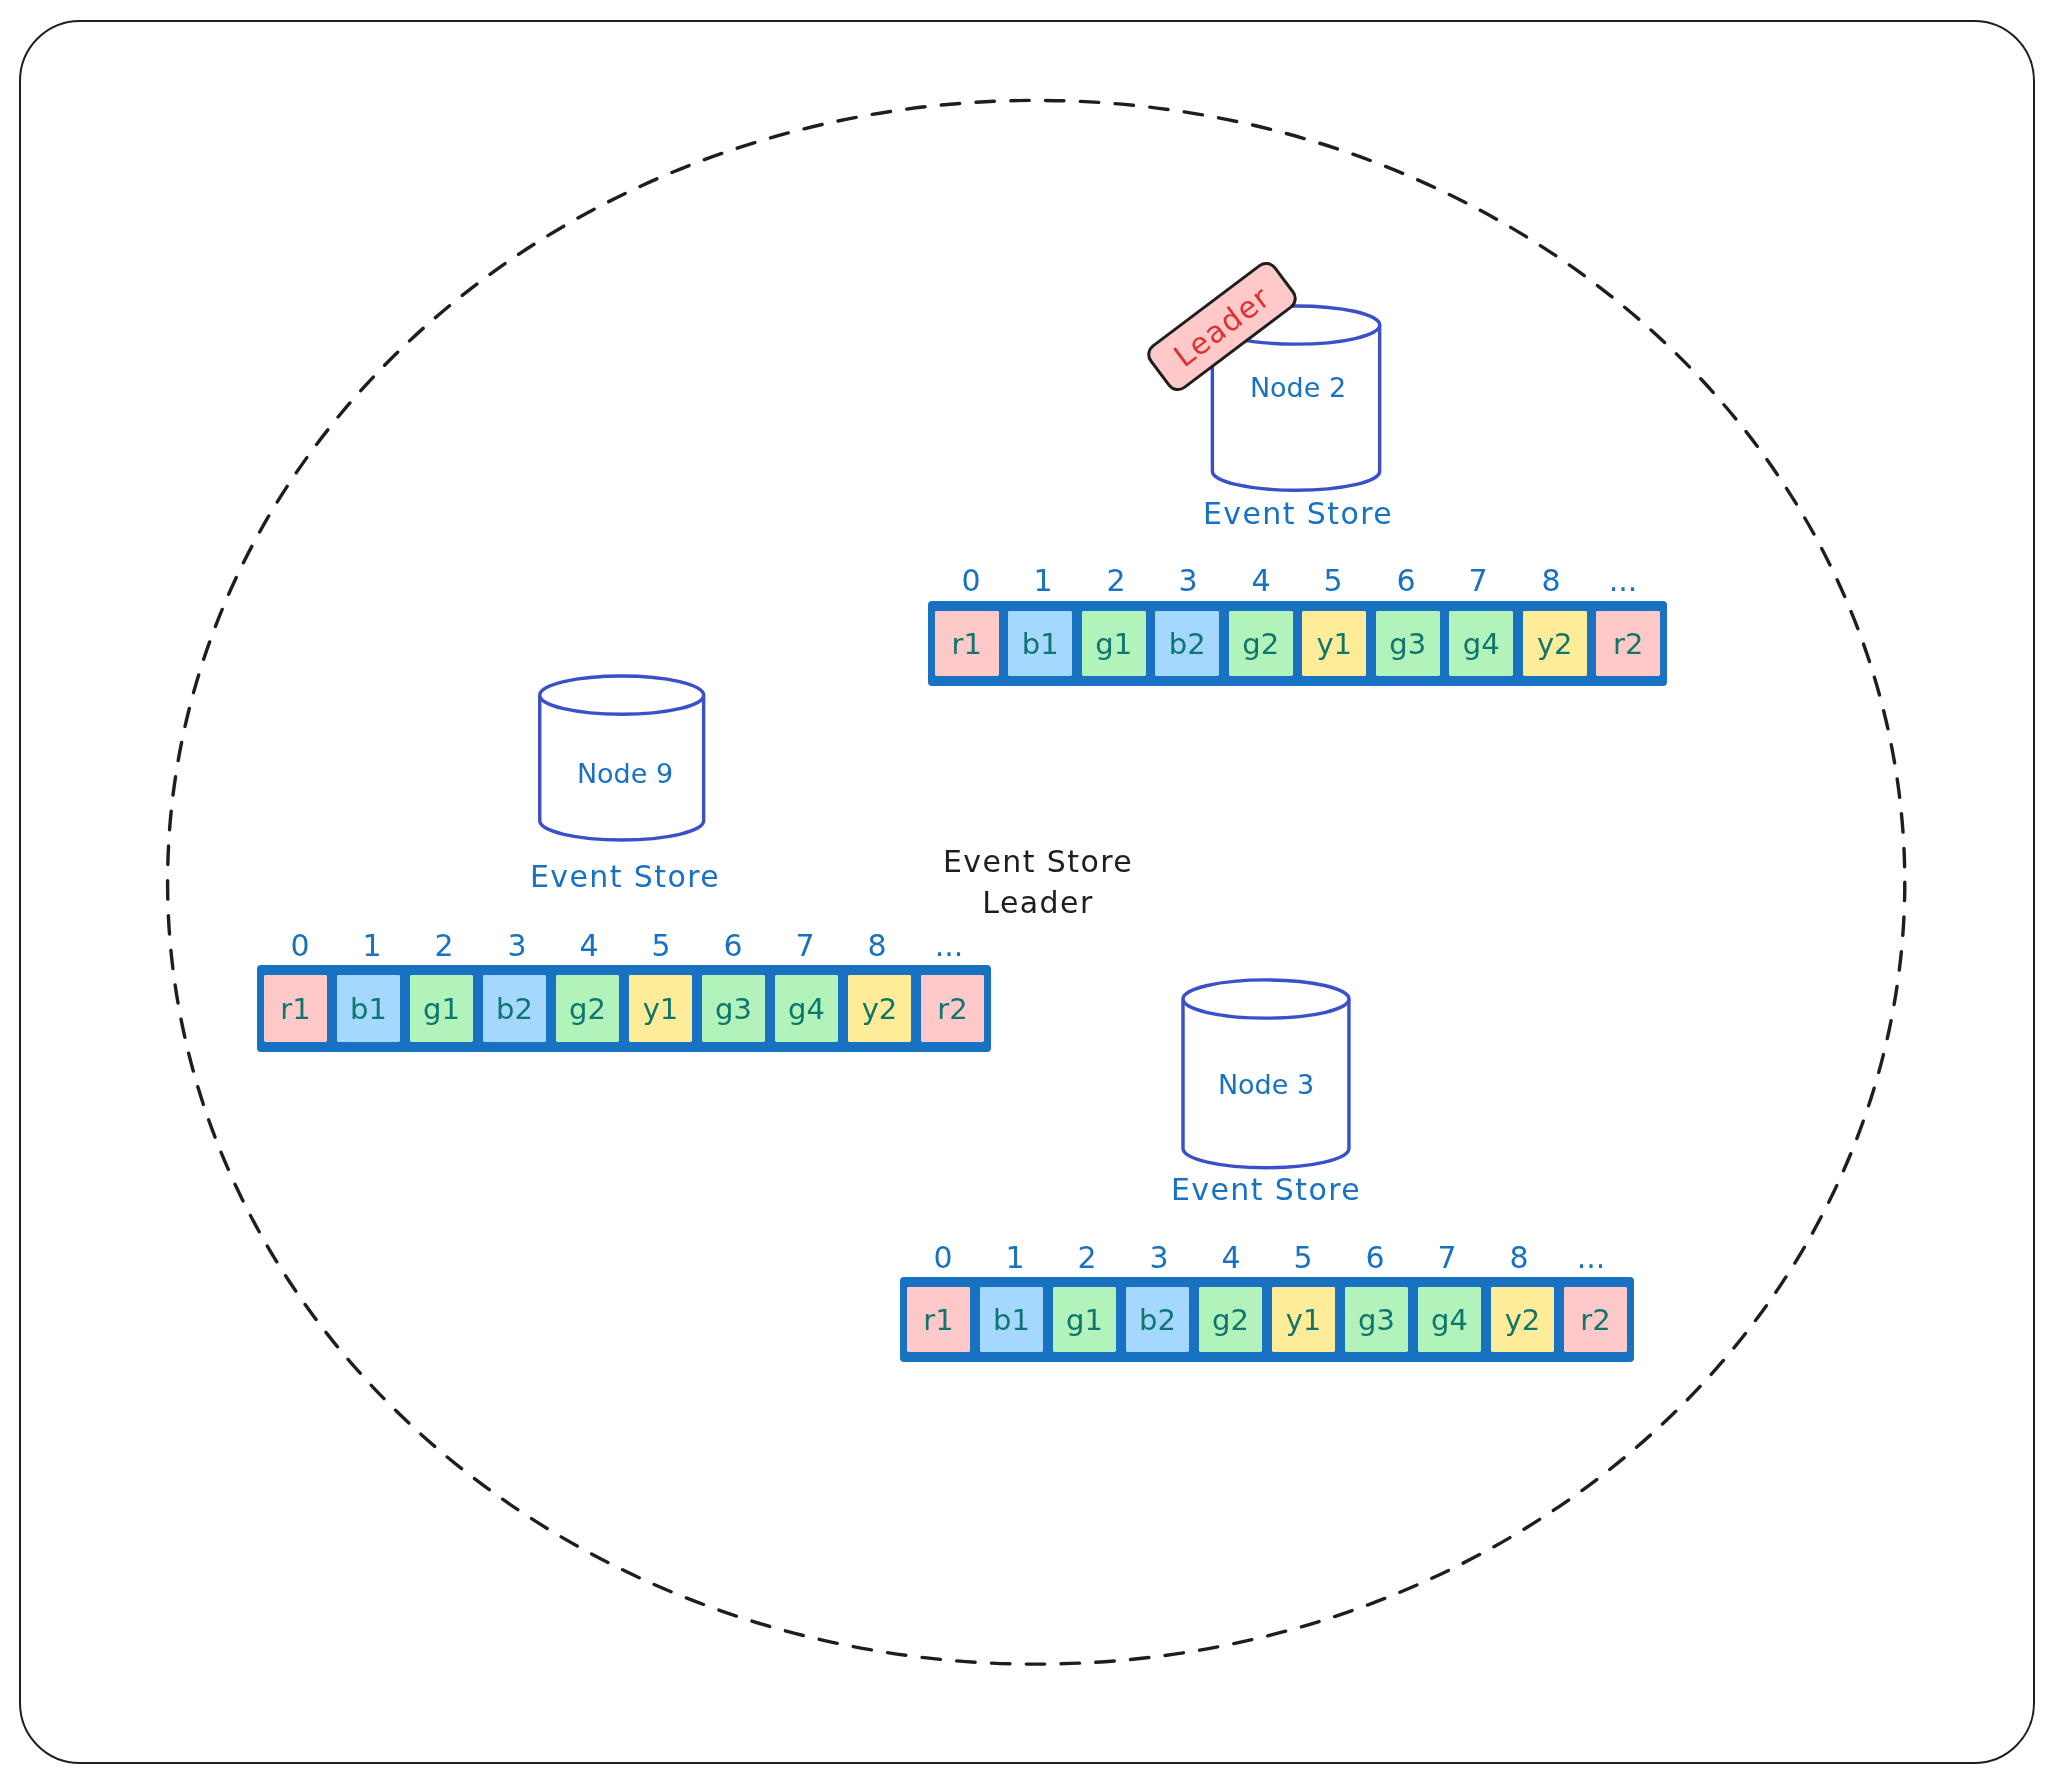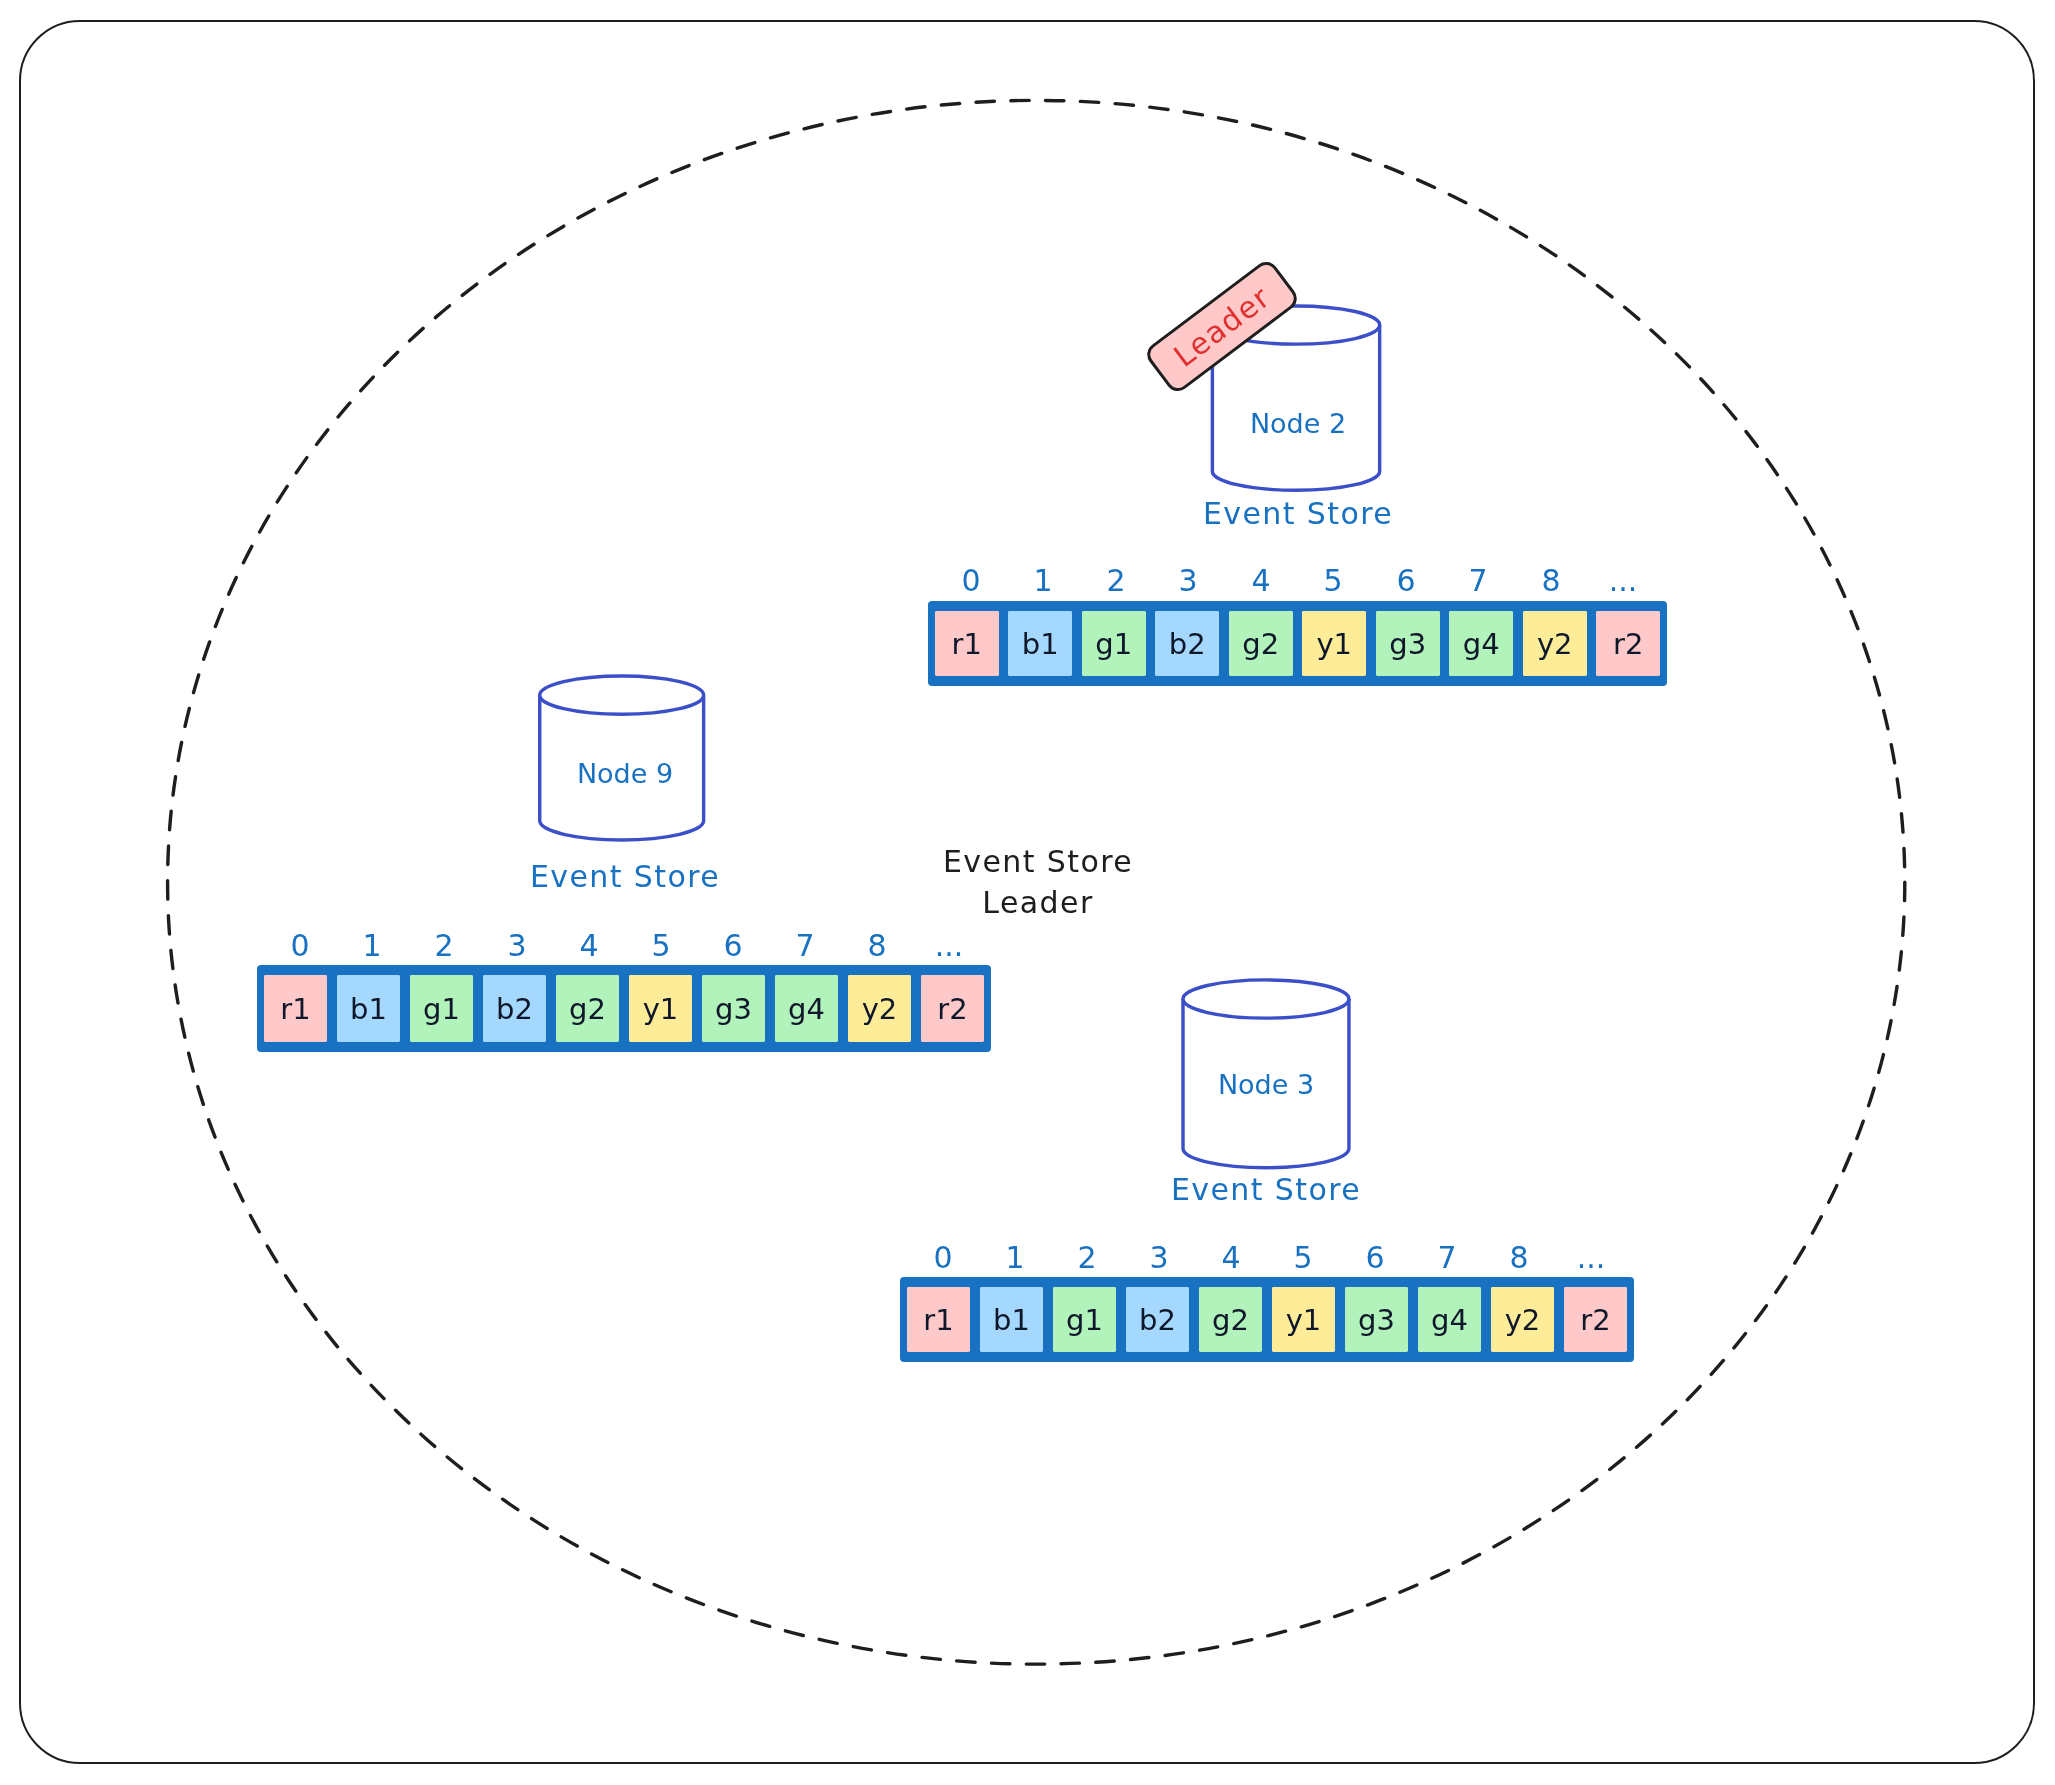--- a/index.html
+++ b/index.html
@@ -9,21 +9,21 @@
   .frame { position: absolute; left: 19px; top: 20px; width: 2016px; height: 1744px;
            border: 2.7px solid #1e1e1e; border-radius: 61px; box-sizing: border-box; }
   .txt { position: absolute; white-space: nowrap; text-align: center; transform: translateX(-50%); }
   .node-label { color: #1971c2; font-size: 27px; }
   .store-label { color: #1971c2; font-size: 30px; letter-spacing: 1.4px; }
   .cluster-label { color: #1e1e1e; font-size: 30px; line-height: 41px; letter-spacing: 1.4px; }
   .idx { position: absolute; color: #1971c2; font-size: 30px; transform: translateX(-50%); text-align:center; }
   .log { position: absolute; background: #1971c2; border-radius: 4.1px; display: flex;
          padding: 9.6px 6.8px; box-sizing: border-box; gap: 9.6px; }
   .cell { flex: 1; display: flex; align-items: center; justify-content: center;
-          font-size: 29px; color: #0f172a; border-radius: 1.4px; }
+          font-size: 29px; color: #0f766e; border-radius: 1.4px; }
   .leader { position: absolute; width: 158px; height: 55px; background: #ffc9c9;
             border: 3.4px solid #1e1e1e; border-radius: 12.3px; box-sizing: border-box;
             display: flex; align-items: center; justify-content: center;
             color: #e03131; font-size: 30px; letter-spacing: 1.4px;
             transform: rotate(-37deg); transform-origin: center; }
 </style>
 </head>
 <body>
 
 <div class="frame"></div>
@@ -63,21 +63,21 @@
       <div class="cell" style="background: rgb(178, 242, 187);">g2</div>
       <div class="cell" style="background: rgb(255, 236, 153);">y1</div>
       <div class="cell" style="background: rgb(178, 242, 187);">g3</div>
       <div class="cell" style="background: rgb(178, 242, 187);">g4</div>
       <div class="cell" style="background: rgb(255, 236, 153);">y2</div>
       <div class="cell" style="background: rgb(255, 201, 201);">r2</div>
     </div>
 </div>
 
 <div>
-  <div class="txt node-label" style="left:1298px; top:408px;">Node 2</div>
+  <div class="txt node-label" style="left:1298px; top:372px;">Node 2</div>
   <div class="txt store-label" style="left:1298px; top:496px;">Event Store</div>
   <div class="leader" style="left:1143px; top:299px;">Leader</div>
   <div class="idx-row"></div>
   <div class="log" style="left:928px; top:601px; width:739px; height:85px;">
       <div class="cell" style="background: rgb(255, 201, 201);">r1</div>
       <div class="cell" style="background: rgb(165, 216, 255);">b1</div>
       <div class="cell" style="background: rgb(178, 242, 187);">g1</div>
       <div class="cell" style="background: rgb(165, 216, 255);">b2</div>
       <div class="cell" style="background: rgb(178, 242, 187);">g2</div>
       <div class="cell" style="background: rgb(255, 236, 153);">y1</div>

